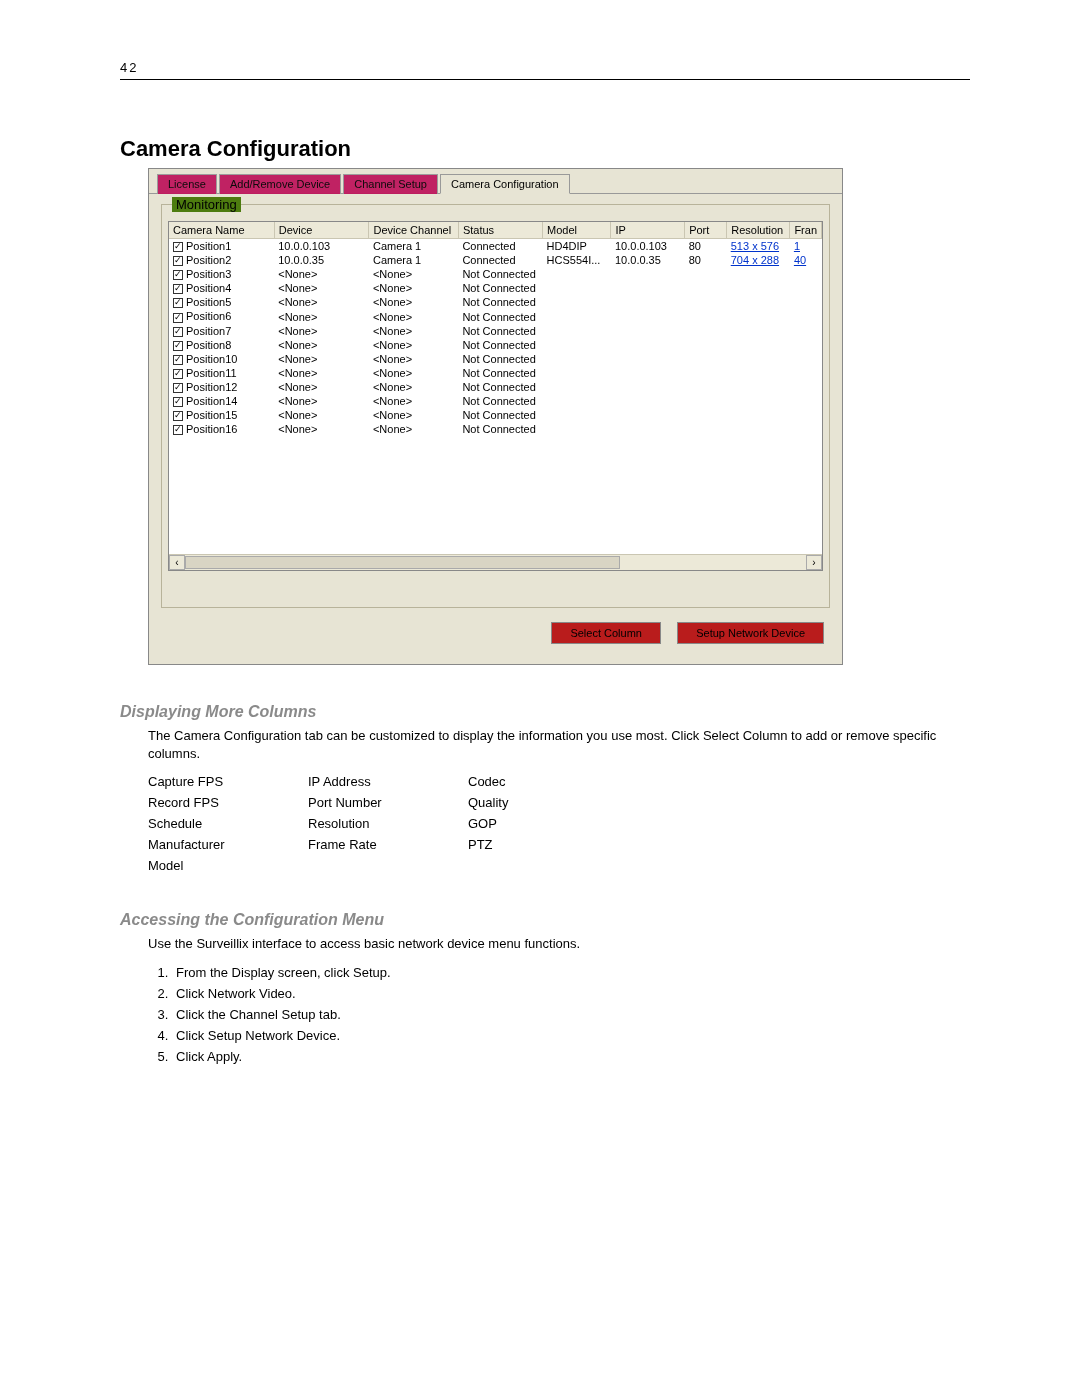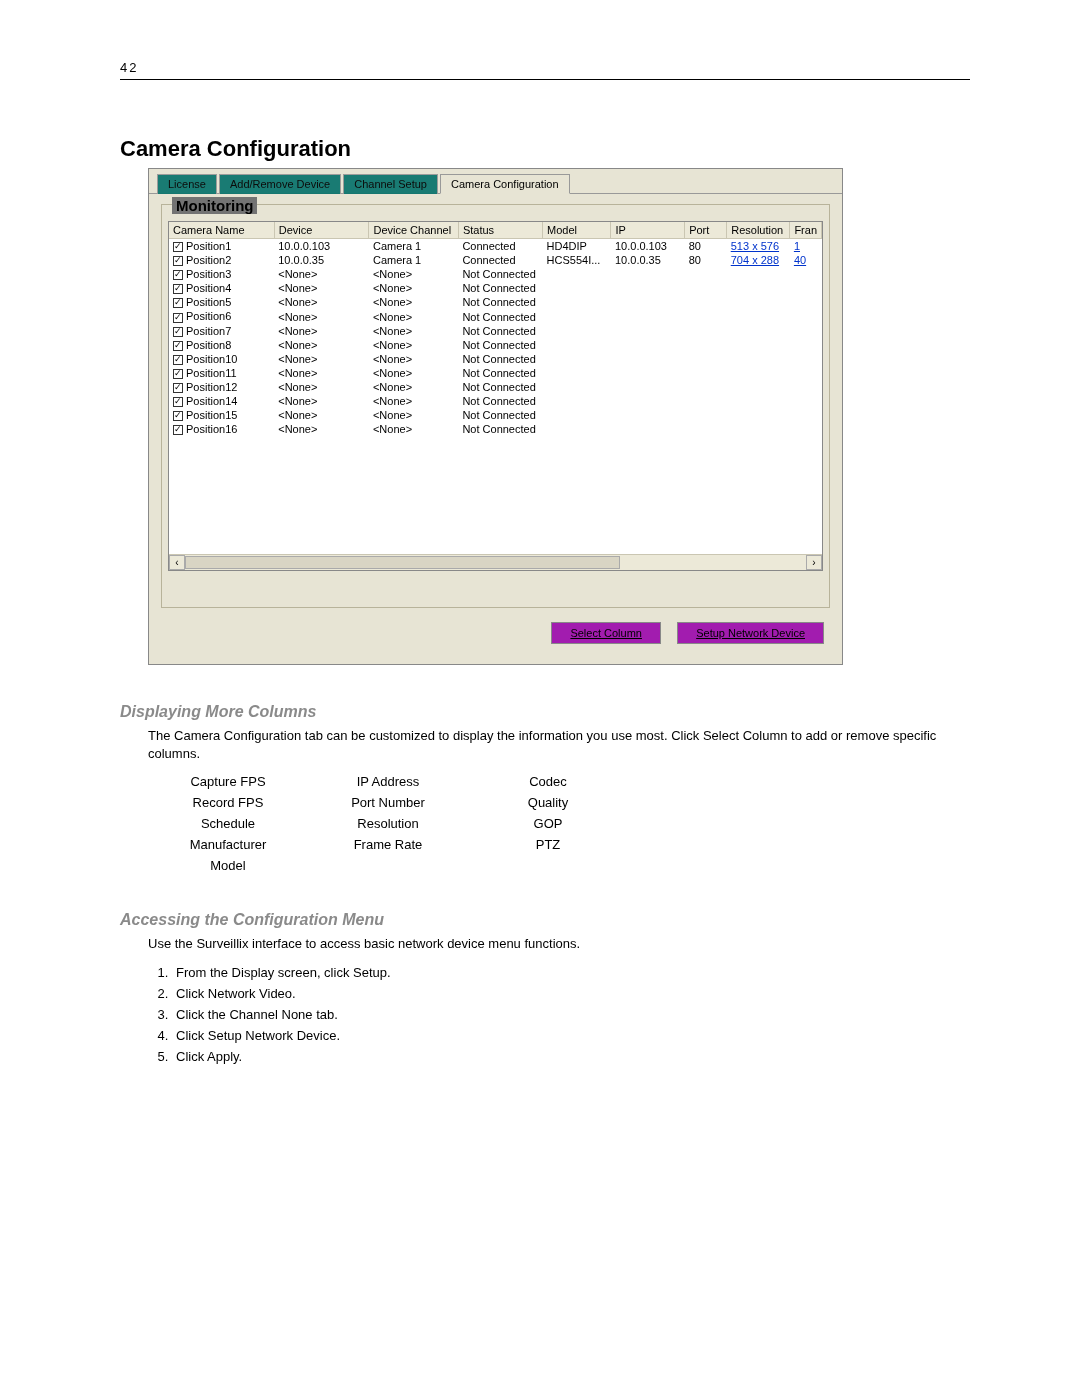--- a/index.html
+++ b/index.html
@@ -50,21 +50,21 @@
     font-size: 11px;
   }
   .tabstrip {
     display: flex;
     padding: 4px 8px 0 8px;
   }
   .tab {
     padding: 3px 10px 3px 10px;
     border: 1px solid #999;
     border-bottom: none;
-    background: #0f766e;
+    background: #be185d;
     margin-right: 2px;
     position: relative;
     top: 1px;
   }
   .tab.active {
     background: #e7e4d4;
     border-bottom: 1px solid #e7e4d4;
     z-index: 2;
   }
   .tab.inactive { opacity: 0.95; }
@@ -74,24 +74,24 @@
   }
   .groupbox {
     border: 1px solid #b8b39a;
     padding: 8px 6px 36px 6px;
     position: relative;
   }
   .group-label {
     position: absolute;
     top: -8px;
     left: 10px;
-    background: #737373;
+    background: #4d7c0f;
     padding: 0 4px;
-    font-weight: bold;
-    font-size: 15px;
+    font-weight: normal;
+    font-size: 13px;
   }
   .grid {
     background: #fff;
     border: 1px solid #888;
     margin-top: 8px;
     height: 350px;
     overflow: hidden;
     position: relative;
   }
   .grid table { width: 100%; border-collapse: collapse; table-layout: fixed; }
@@ -158,36 +158,34 @@
   }
   .btnrow {
     display: flex;
     justify-content: flex-end;
     gap: 16px;
     padding: 14px 6px 0 0;
   }
   .winbtn {
     min-width: 110px;
     padding: 4px 18px;
-    background: #a21caf;
+    background: #b91c1c;
     border: 1px solid #888;
     font-size: 11px;
     text-align: center;
-    text-decoration: underline;
   }
 
   
   .col-list {
     margin-left: 28px;
     display: grid;
     grid-template-columns: 160px 160px 160px;
     row-gap: 6px;
     font-size: 13px;
     margin-top: 10px;
-    text-align: center;
   }
 
   ol.steps {
     margin-left: 52px;
     font-size: 13px;
     margin-top: 4px;
   }
   ol.steps li { margin-bottom: 6px; padding-left: 4px; }
 </style>
 </head>
@@ -425,17 +423,17 @@
       <div>Model</div>
       <div></div>
       <div></div>
     </div>
 
   <h2 class="sub-title">Accessing the Configuration Menu</h2>
   <p class="section-text">Use the Surveillix interface to access basic network device menu functions.</p>
   <ol class="steps" id="steps">
       <li>From the Display screen, click Setup.</li>
       <li>Click Network Video.</li>
-      <li>Click the Channel None tab.</li>
+      <li>Click the Channel Setup tab.</li>
       <li>Click Setup Network Device.</li>
       <li>Click Apply.</li>
     </ol>
 </div>
 
 </body></html>

